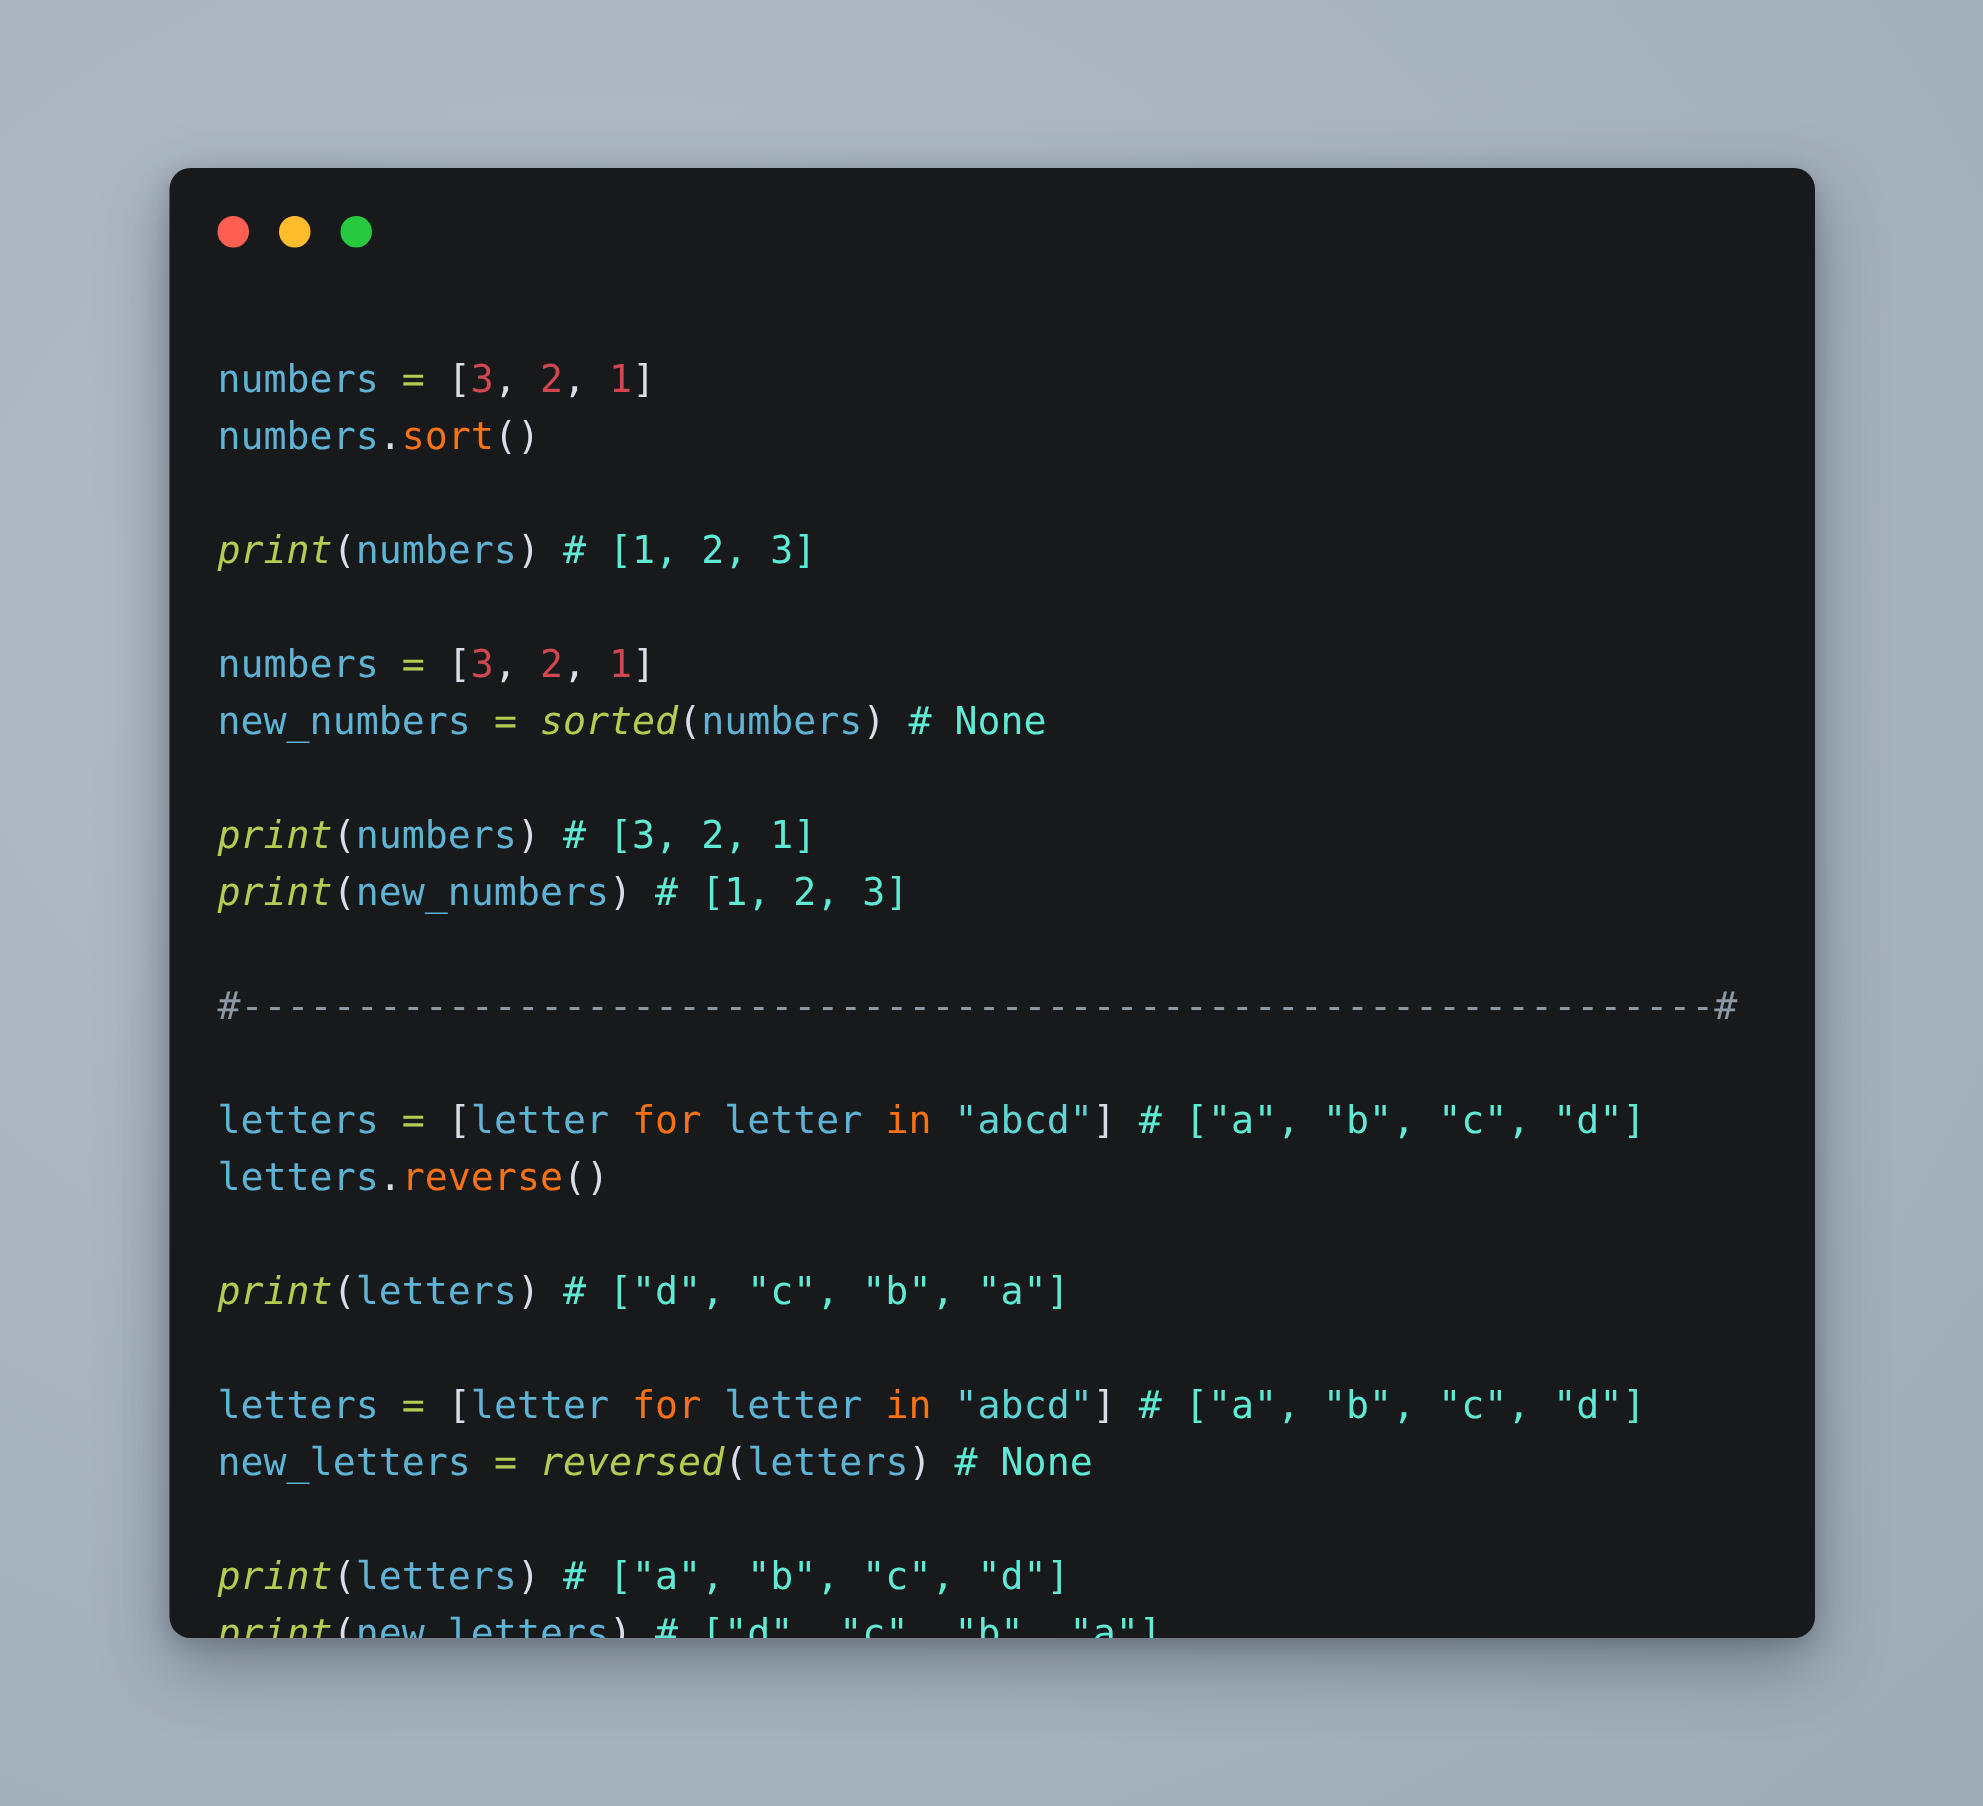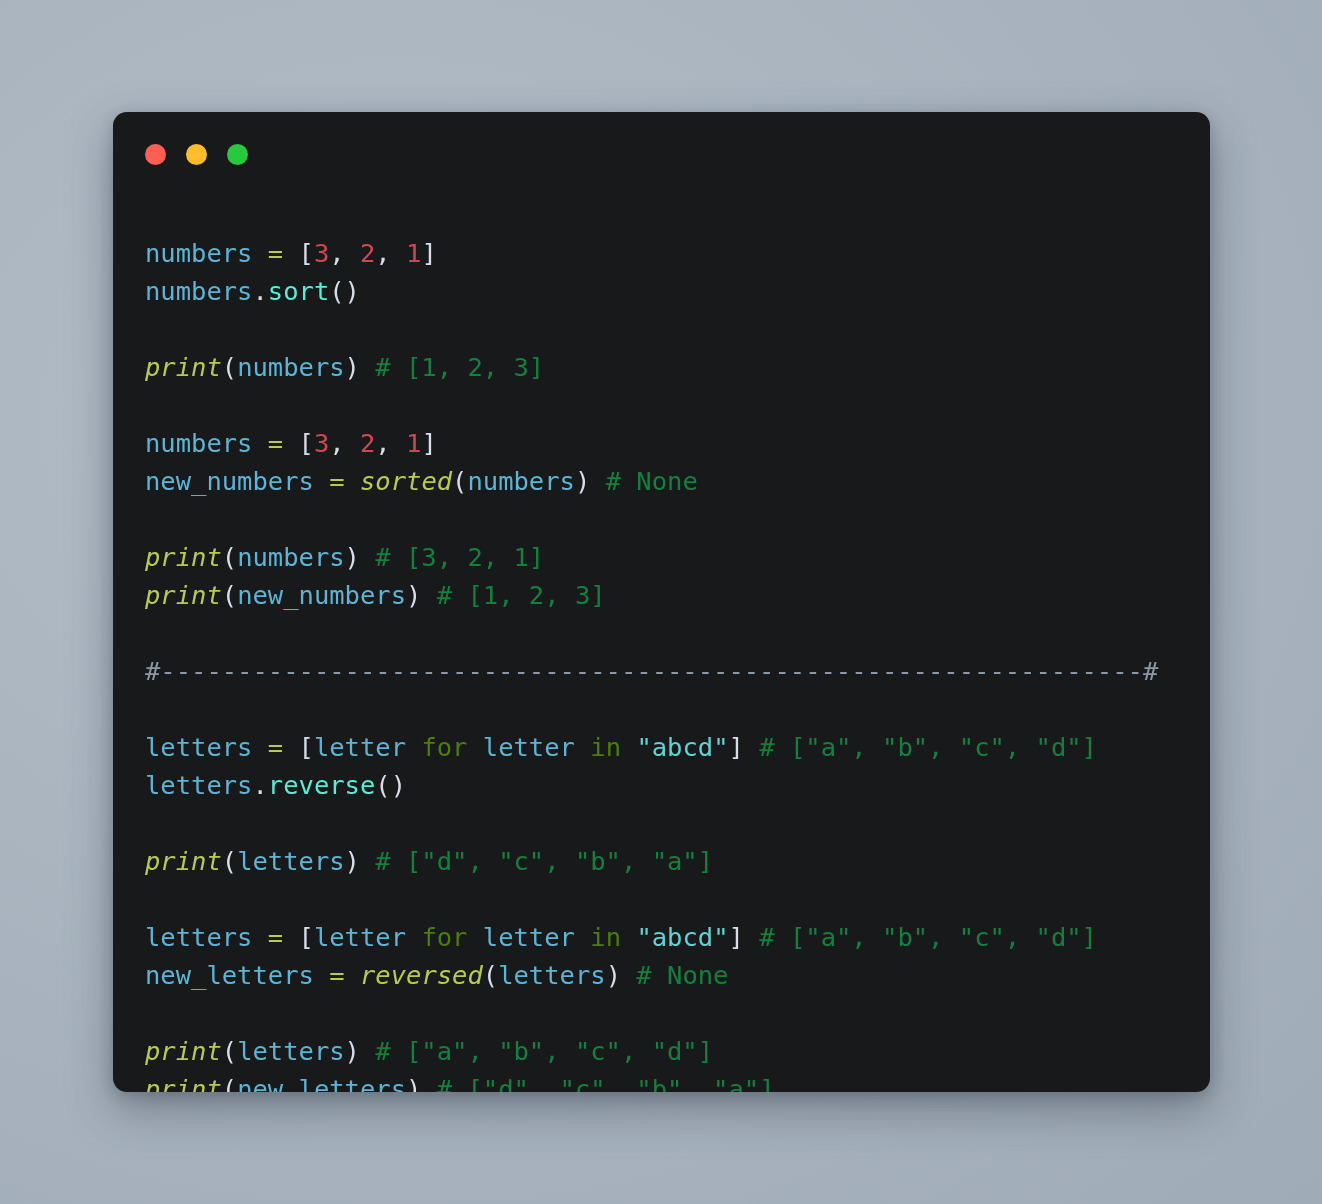--- a/index.html
+++ b/index.html
@@ -77,24 +77,24 @@
     white-space: pre;
   }
   .line.blank { height: 38px; }
 
   
   .var      { color: #5fb3d4; }
   .op       { color: #b5cc52; }
   .punc     { color: #d8dee9; }
   .num      { color: #d0474f; }
   .fn       { color: #b5cc52; font-style: italic; }
-  .method   { color: #5eead4; }
-  .kw       { color: #4d7c0f; }
+  .method   { color: #f97316; }
+  .kw       { color: #f97316; }
   .str      { color: #5fd4d4; }
-  .comment  { color: #15803d; }
+  .comment  { color: #5eead4; }
   .sep      { color: #8b99a6; }
 </style>
 </head>
 <body>
 
 <div id="stage">
 
   <div class="code-window">
 
     <div class="titlebar">

